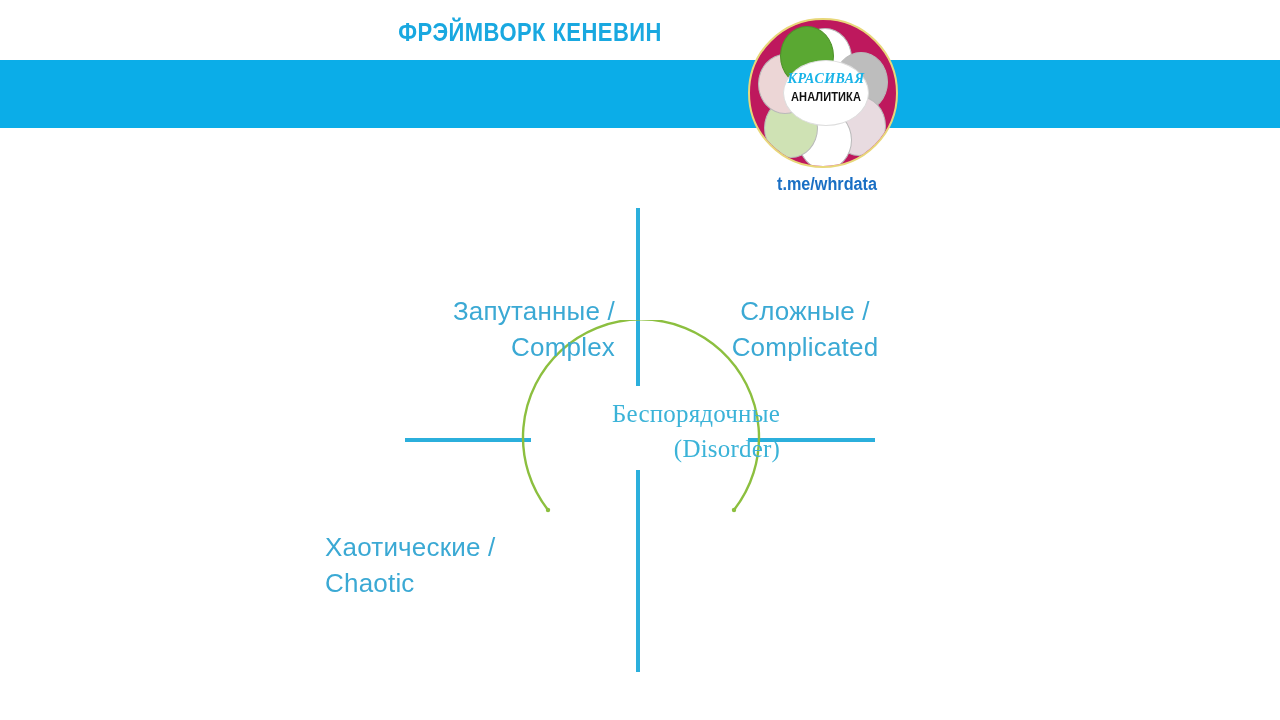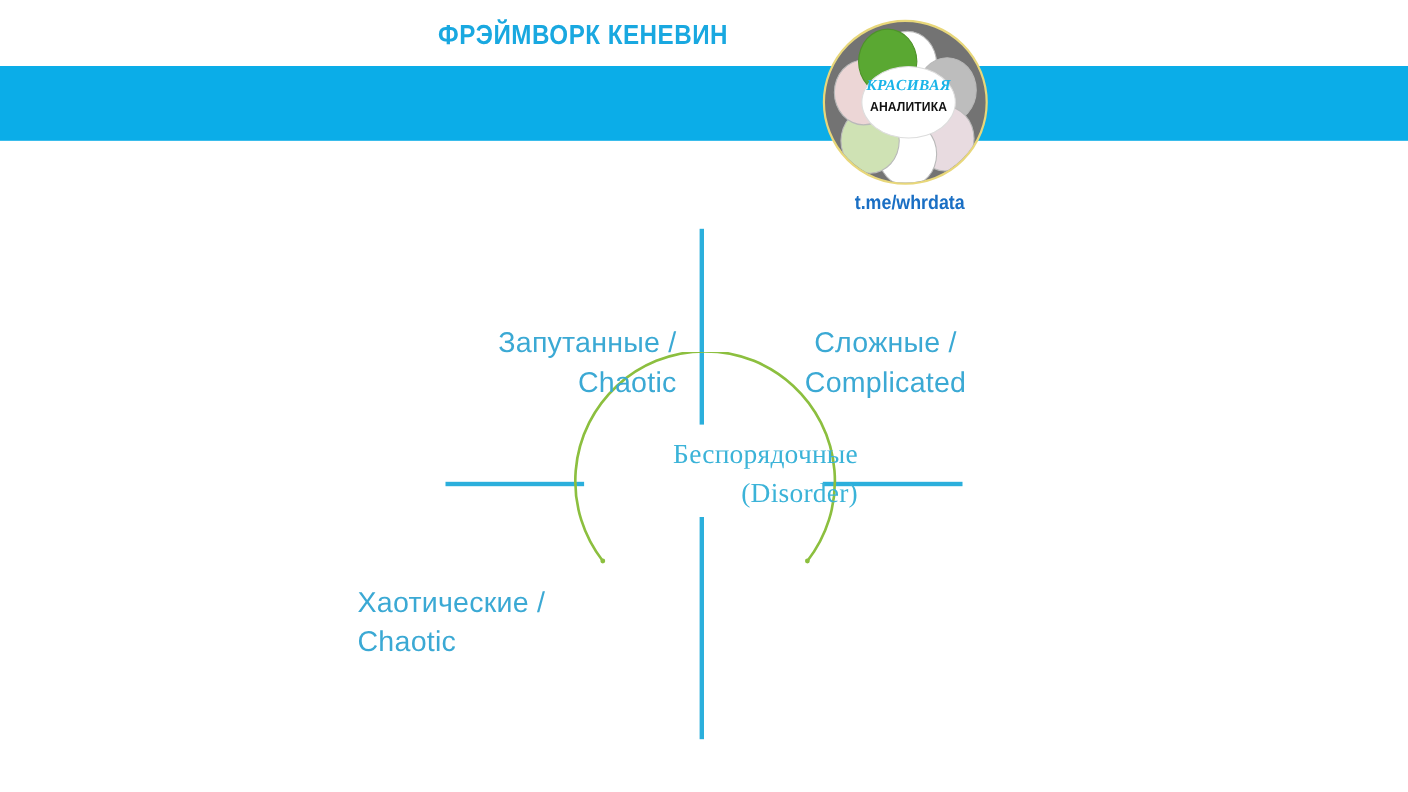--- a/index.html
+++ b/index.html
@@ -49,21 +49,21 @@
     width: 158px;
     height: 180px;
   }
   #logo-ring {
     position: absolute;
     left: 0;
     top: 0;
     width: 150px;
     height: 150px;
     border-radius: 50%;
-    background: #737373;
+    background: #be185d;
     border: 2px solid #e8d77a;
     box-sizing: border-box;
     overflow: hidden;
   }
   .petal {
     position: absolute;
     width: 54px;
     height: 60px;
     border-radius: 50%;
     border: 1.3px solid #b9b9b9;
@@ -208,21 +208,21 @@
   <div class="axis" id="axis-h-left"></div>
   <div class="axis" id="axis-h-right"></div>
 
   <svg id="disorder-arc" viewBox="0 0 290 200">
     <path d="M 52 190 A 118 118 0 1 1 238 190" fill="none" stroke="#8CBF3F" stroke-width="2.4" stroke-linecap="round"></path>
     <circle cx="52" cy="190" r="2.2" fill="#8CBF3F"></circle>
     <circle cx="238" cy="190" r="2.2" fill="#8CBF3F"></circle>
   </svg>
 
   <div class="quad-label" id="label-complex">Запутанные /
-Chaotic</div>
+Complex</div>
 
   <div class="quad-label" id="label-complicated">Сложные /
 Complicated</div>
 
   <div class="quad-label" id="label-chaotic">Хаотические /
 Chaotic</div>
 
 
   <div id="label-disorder">Беспорядочные
 (Disorder)</div>

